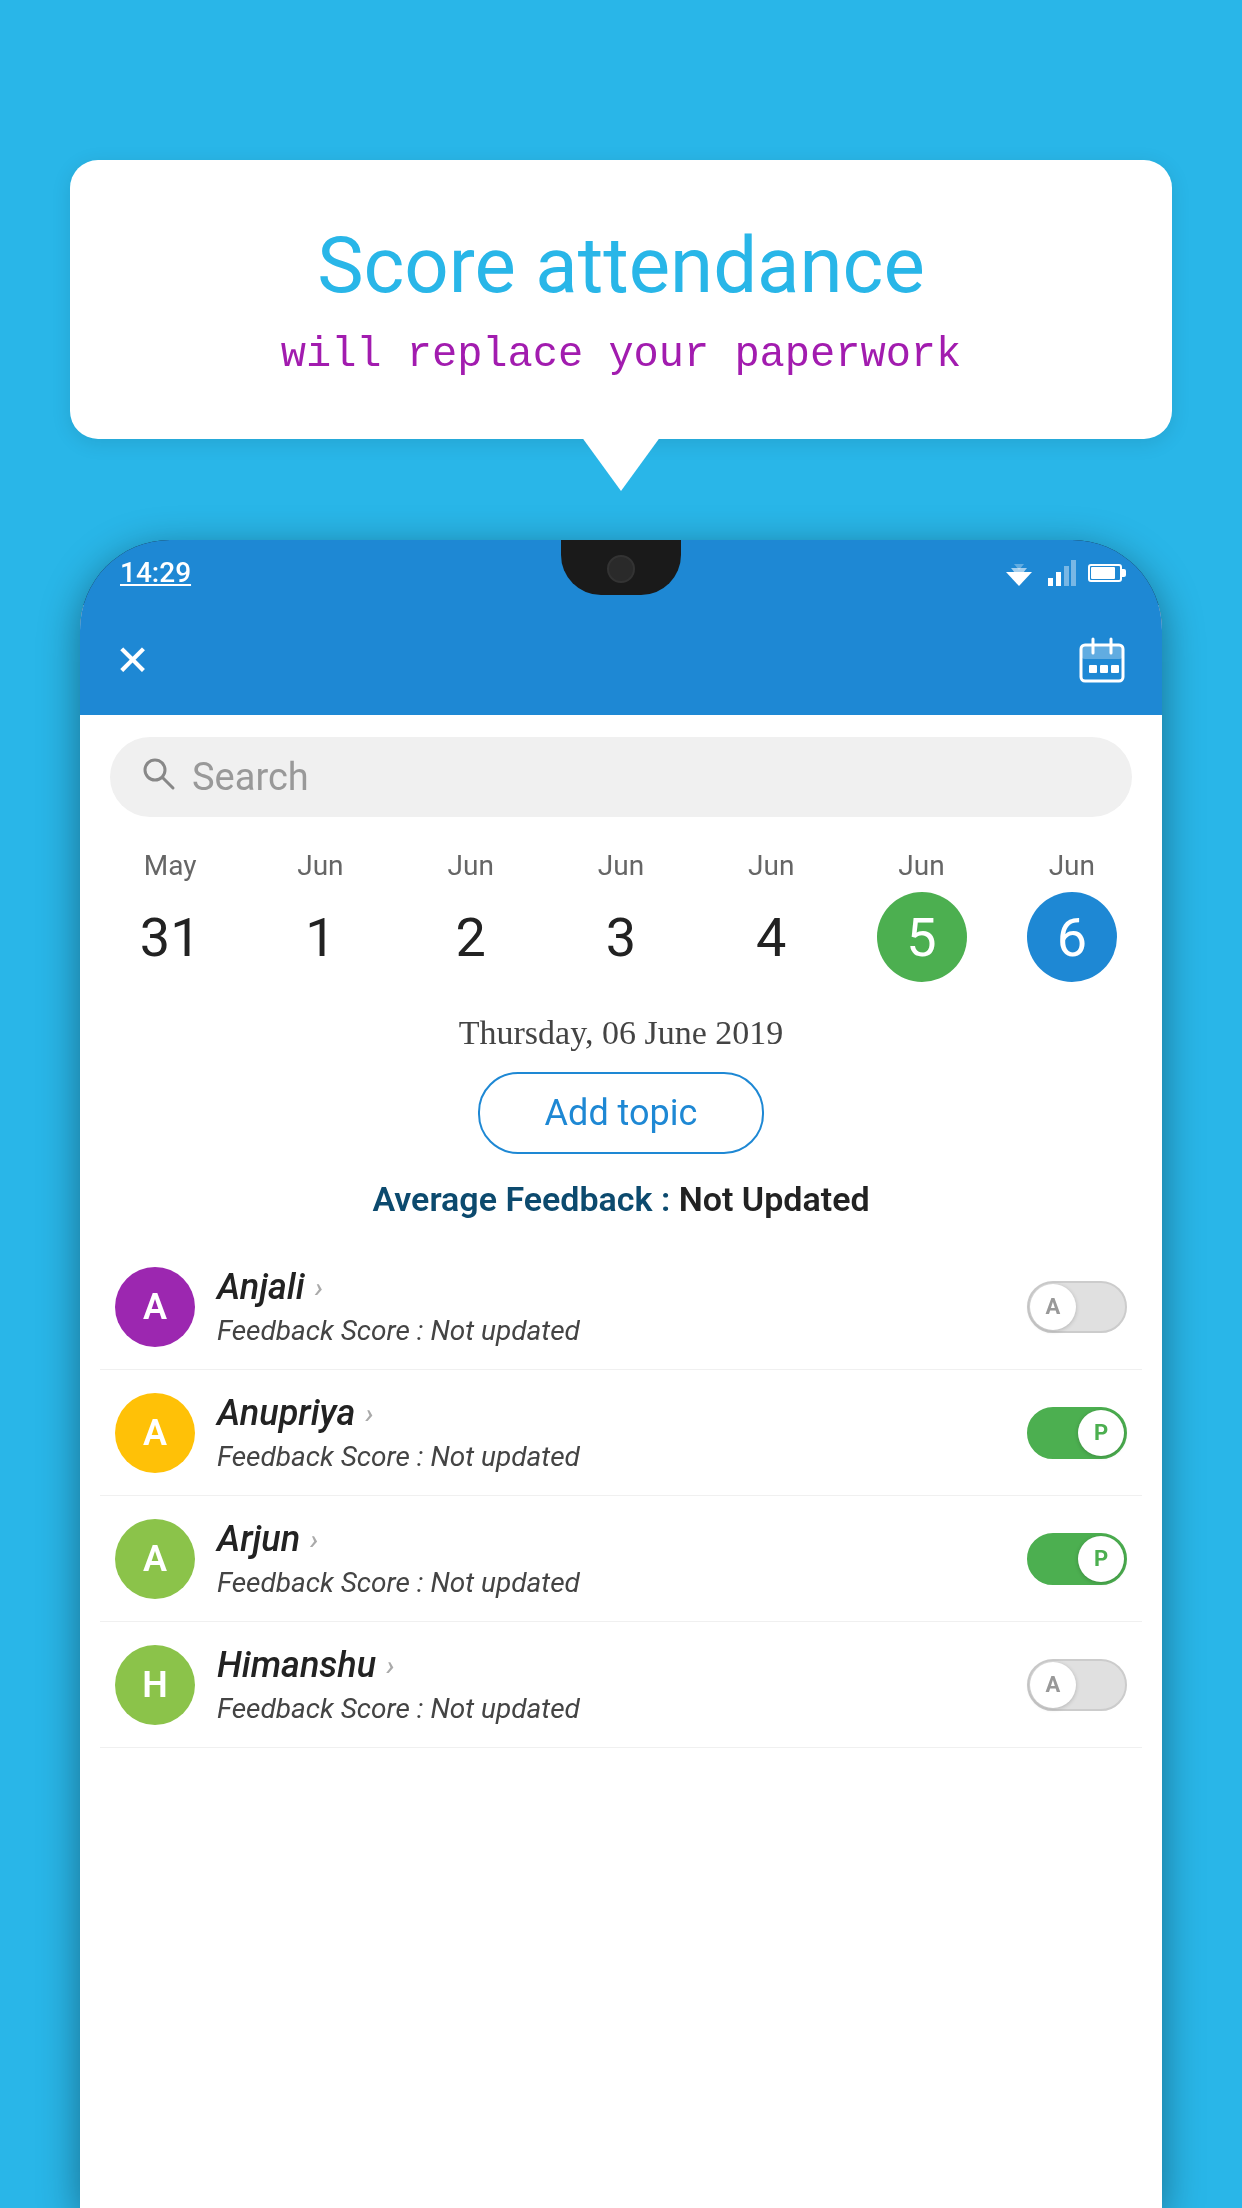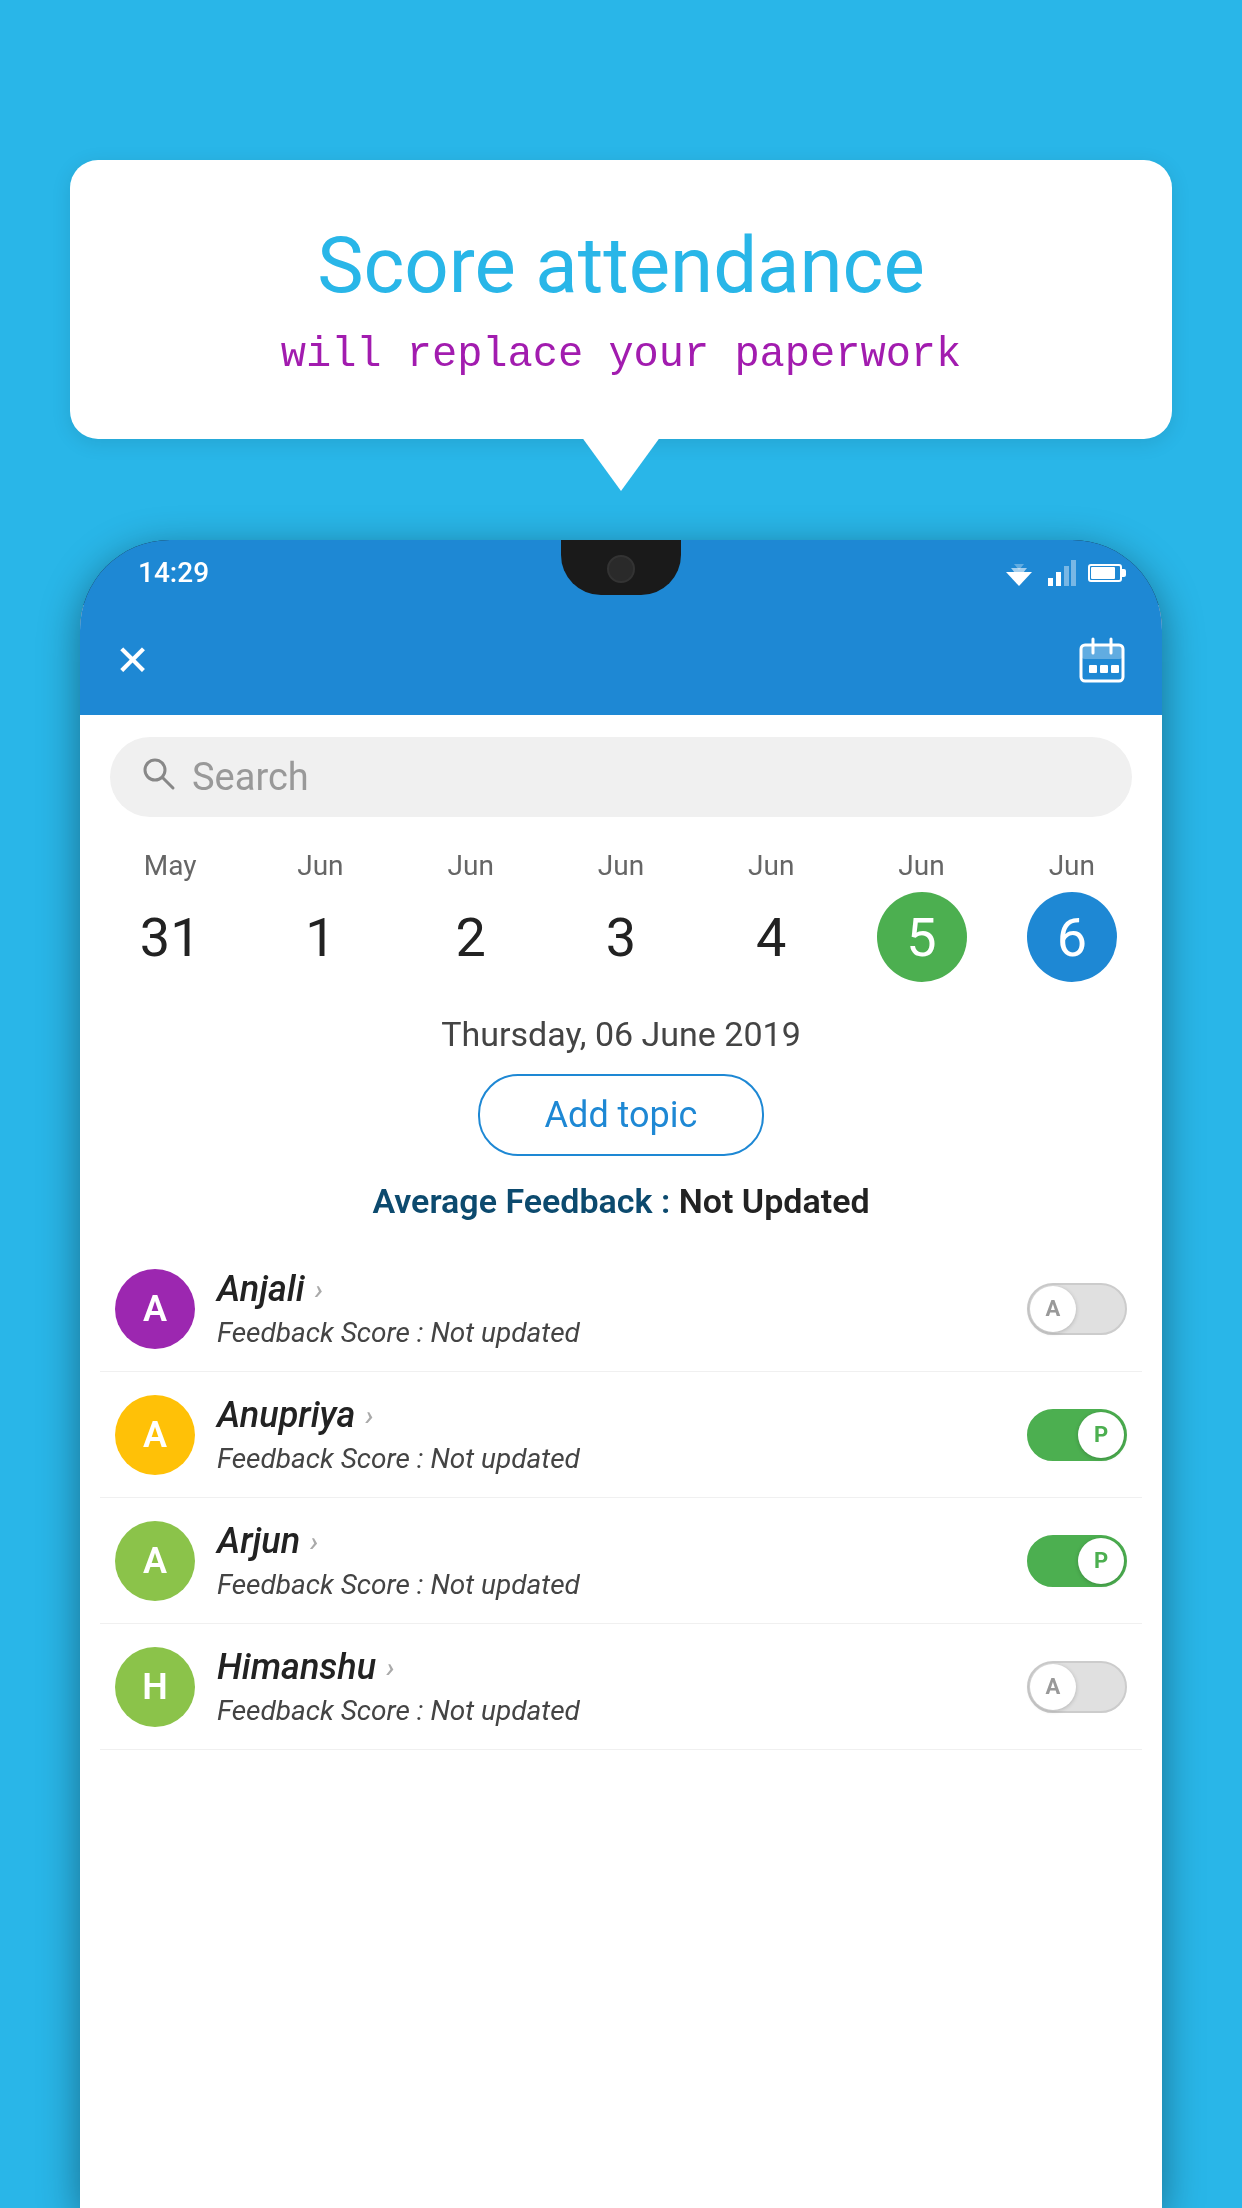--- a/index.html
+++ b/index.html
@@ -112,21 +112,22 @@
       align-items: center;
       justify-content: space-between;
       padding: 0 30px;
       z-index: 10;
     }
 
     .status-time {
       color: white;
       font-size: 28px;
       font-weight: 500;
-      margin-left: 28px;
+      margin-left: 10px;
+      text-decoration: underline;
     }
 
     .status-icons {
       display: flex;
       align-items: center;
       gap: 12px;
       margin-right: 10px;
     }
 
     .status-icon-battery {
@@ -257,20 +258,21 @@
       background: #1e88d4;
       color: white;
     }
 
     
     .selected-date-text {
       text-align: center;
       font-size: 34px;
       color: #444;
       padding: 12px 10px 20px;
+      font-family: Liberation Serif, serif;
     }
 
     
     .add-topic-btn {
       display: block;
       margin: 0 auto 25px;
       border: 2px solid #1e88d4;
       border-radius: 40px;
       padding: 18px 65px;
       background: white;

